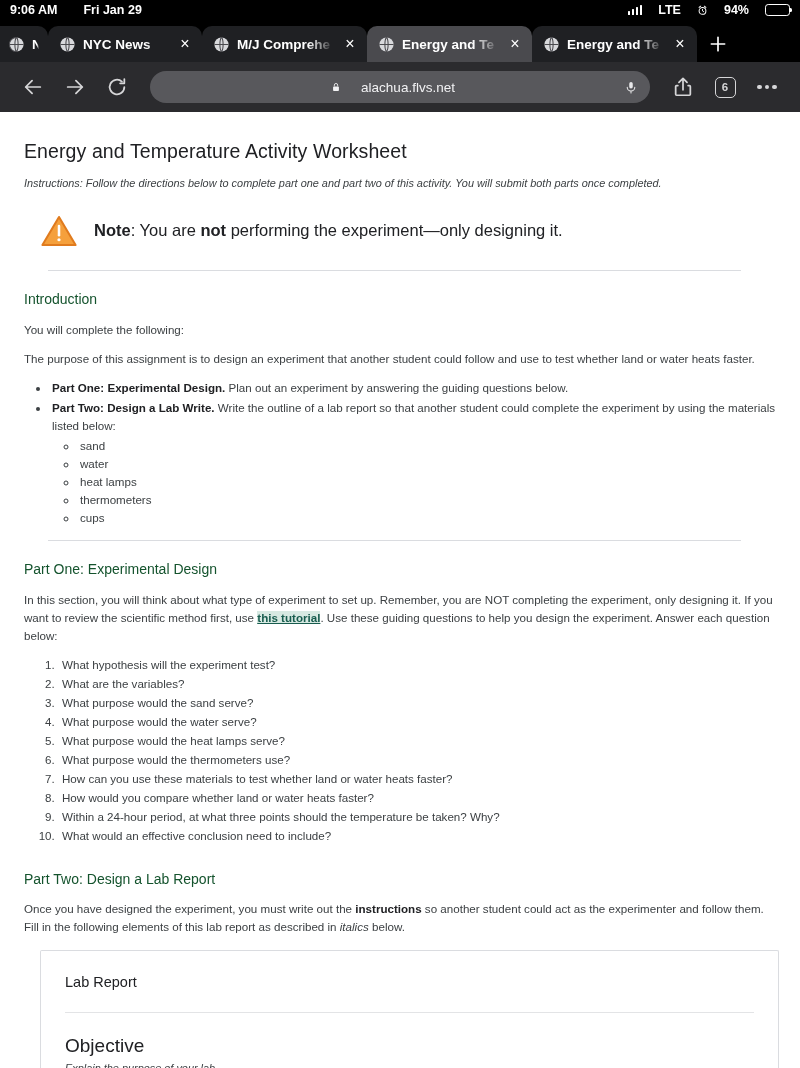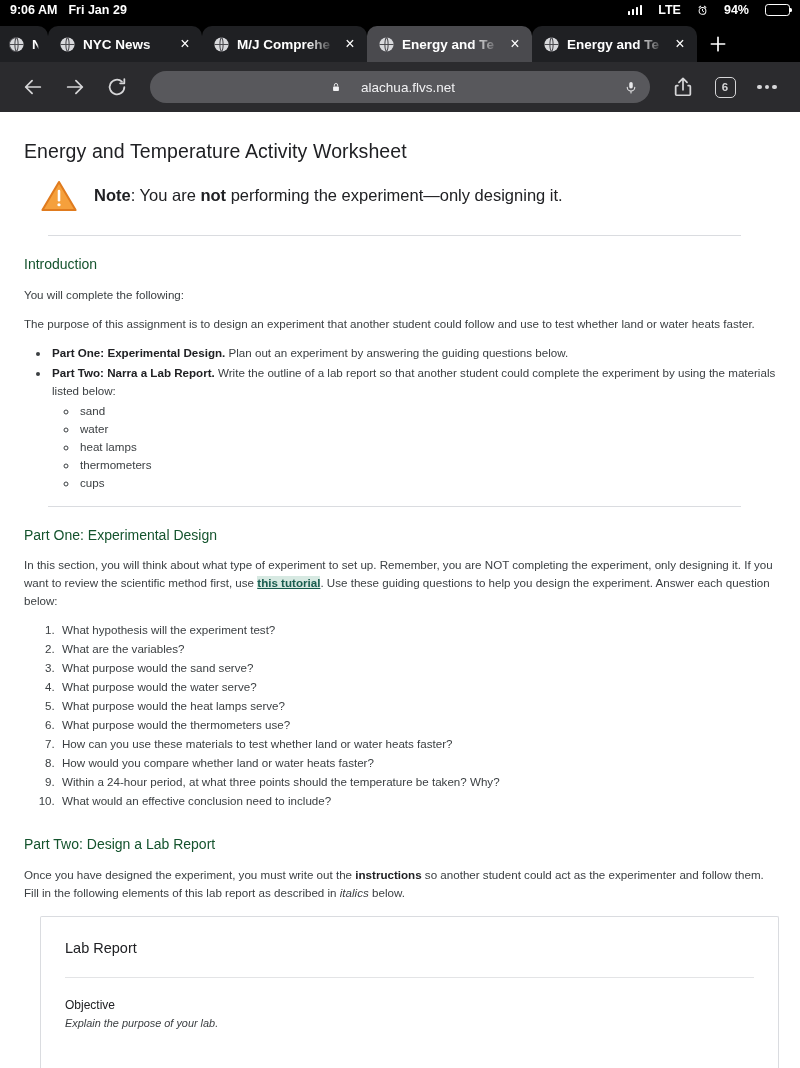--- a/index.html
+++ b/index.html
@@ -17,21 +17,21 @@
     height: 20px;
     background: #000000;
     color: #ffffff;
     display: flex;
     align-items: center;
     justify-content: space-between;
     padding: 0 10px;
     font-size: 12.5px;
     font-weight: bold;
   }
-  .status-left { display: flex; align-items: flex-start; gap: 11px; }
+  .status-left { display: flex; align-items: flex-start; gap: 26px; }
   .status-right { display: flex; align-items: center; gap: 16px; }
 
   .signal-bars { display: flex; align-items: flex-end; gap: 1.5px; height: 10px; }
   .signal-bars i { display: block; width: 2.5px; background: #ffffff; border-radius: 0.5px; }
   .signal-bars i:nth-child(1) { height: 4px; }
   .signal-bars i:nth-child(2) { height: 6px; }
   .signal-bars i:nth-child(3) { height: 8px; }
   .signal-bars i:nth-child(4) { height: 10px; background: #ffffff; }
 
   .alarm-icon { width: 11px; height: 11px; display: block; }
@@ -231,21 +231,21 @@
     border: 1px solid #dadce0;
     border-bottom: none;
     border-radius: 2px 2px 0 0;
     margin: 14px 0 0 16px;
     padding: 20px 24px 0 24px;
     background: #ffffff;
     min-height: 210px;
   }
   .lr-title { font-size: 14.5px; color: #202124; margin-bottom: 18px; }
   .lr-rule { border: none; border-top: 1px solid #e3e4e6; margin: 0 0 18px 0; }
-  .lr-head { font-size: 12px; color: #202124; }
+  .lr-head { font-size: 19px; color: #202124; }
   .lr-ital { font-style: italic; font-size: 10.9px; color: #3c4043; margin-bottom: 20px; }
 </style>
 </head>
 <body>
 
 <div class="status-bar">
   <div class="status-left">
     <span>9:06 AM</span>
     <span>Fri Jan 29</span>
   </div>
@@ -368,20 +368,21 @@
         <i></i>
         <i></i>
         <i></i>
       </span>
   </div>
 </div>
 
 <div class="page">
 
   <h1 class="page-title">Energy and Temperature Activity Worksheet</h1>
+  <div class="instructions">Instructions: Follow the directions below to complete part one and part two of this activity. You will submit both parts once completed.</div>
 
   <div class="note-row">
     <svg class="warn-icon" viewBox="0 0 44 40">
       <path d="M22 3.5 41.5 36.5H2.5Z" fill="#f5a03c" stroke="#e07b1e" stroke-width="2.4" stroke-linejoin="round"></path>
       <path d="M22 14v11" stroke="#ffffff" stroke-width="3" stroke-linecap="round"></path>
       <circle cx="22" cy="30.3" r="1.9" fill="#ffffff"></circle>
     </svg>
     <div class="note-text">
       <b>Note</b><span>: You are </span><b>not</b><span> performing the experiment—only designing it.</span>
     </div>
@@ -391,21 +392,21 @@
 
   <h2 class="sec">Introduction</h2>
   <p class="body">You will complete the following:</p>
   <p class="body">The purpose of this assignment is to design an experiment that another student could follow and use to test whether land or water heats faster.</p>
 
   <ul class="disc">
     <li>
       <b>Part One: Experimental Design.</b><span> Plan out an experiment by answering the guiding questions below.</span>
     </li>
     <li>
-      <b>Part Two: Narra a Lab Report.</b><span> Write the outline of a lab report so that another student could complete the experiment by using the materials listed below:</span>
+      <b>Part Two: Design a Lab Write.</b><span> Write the outline of a lab report so that another student could complete the experiment by using the materials listed below:</span>
       <ul class="circle">
         <li>sand</li>
         <li>water</li>
         <li>heat lamps</li>
         <li>thermometers</li>
         <li>cups</li>
       </ul>
     </li>
   </ul>
 

